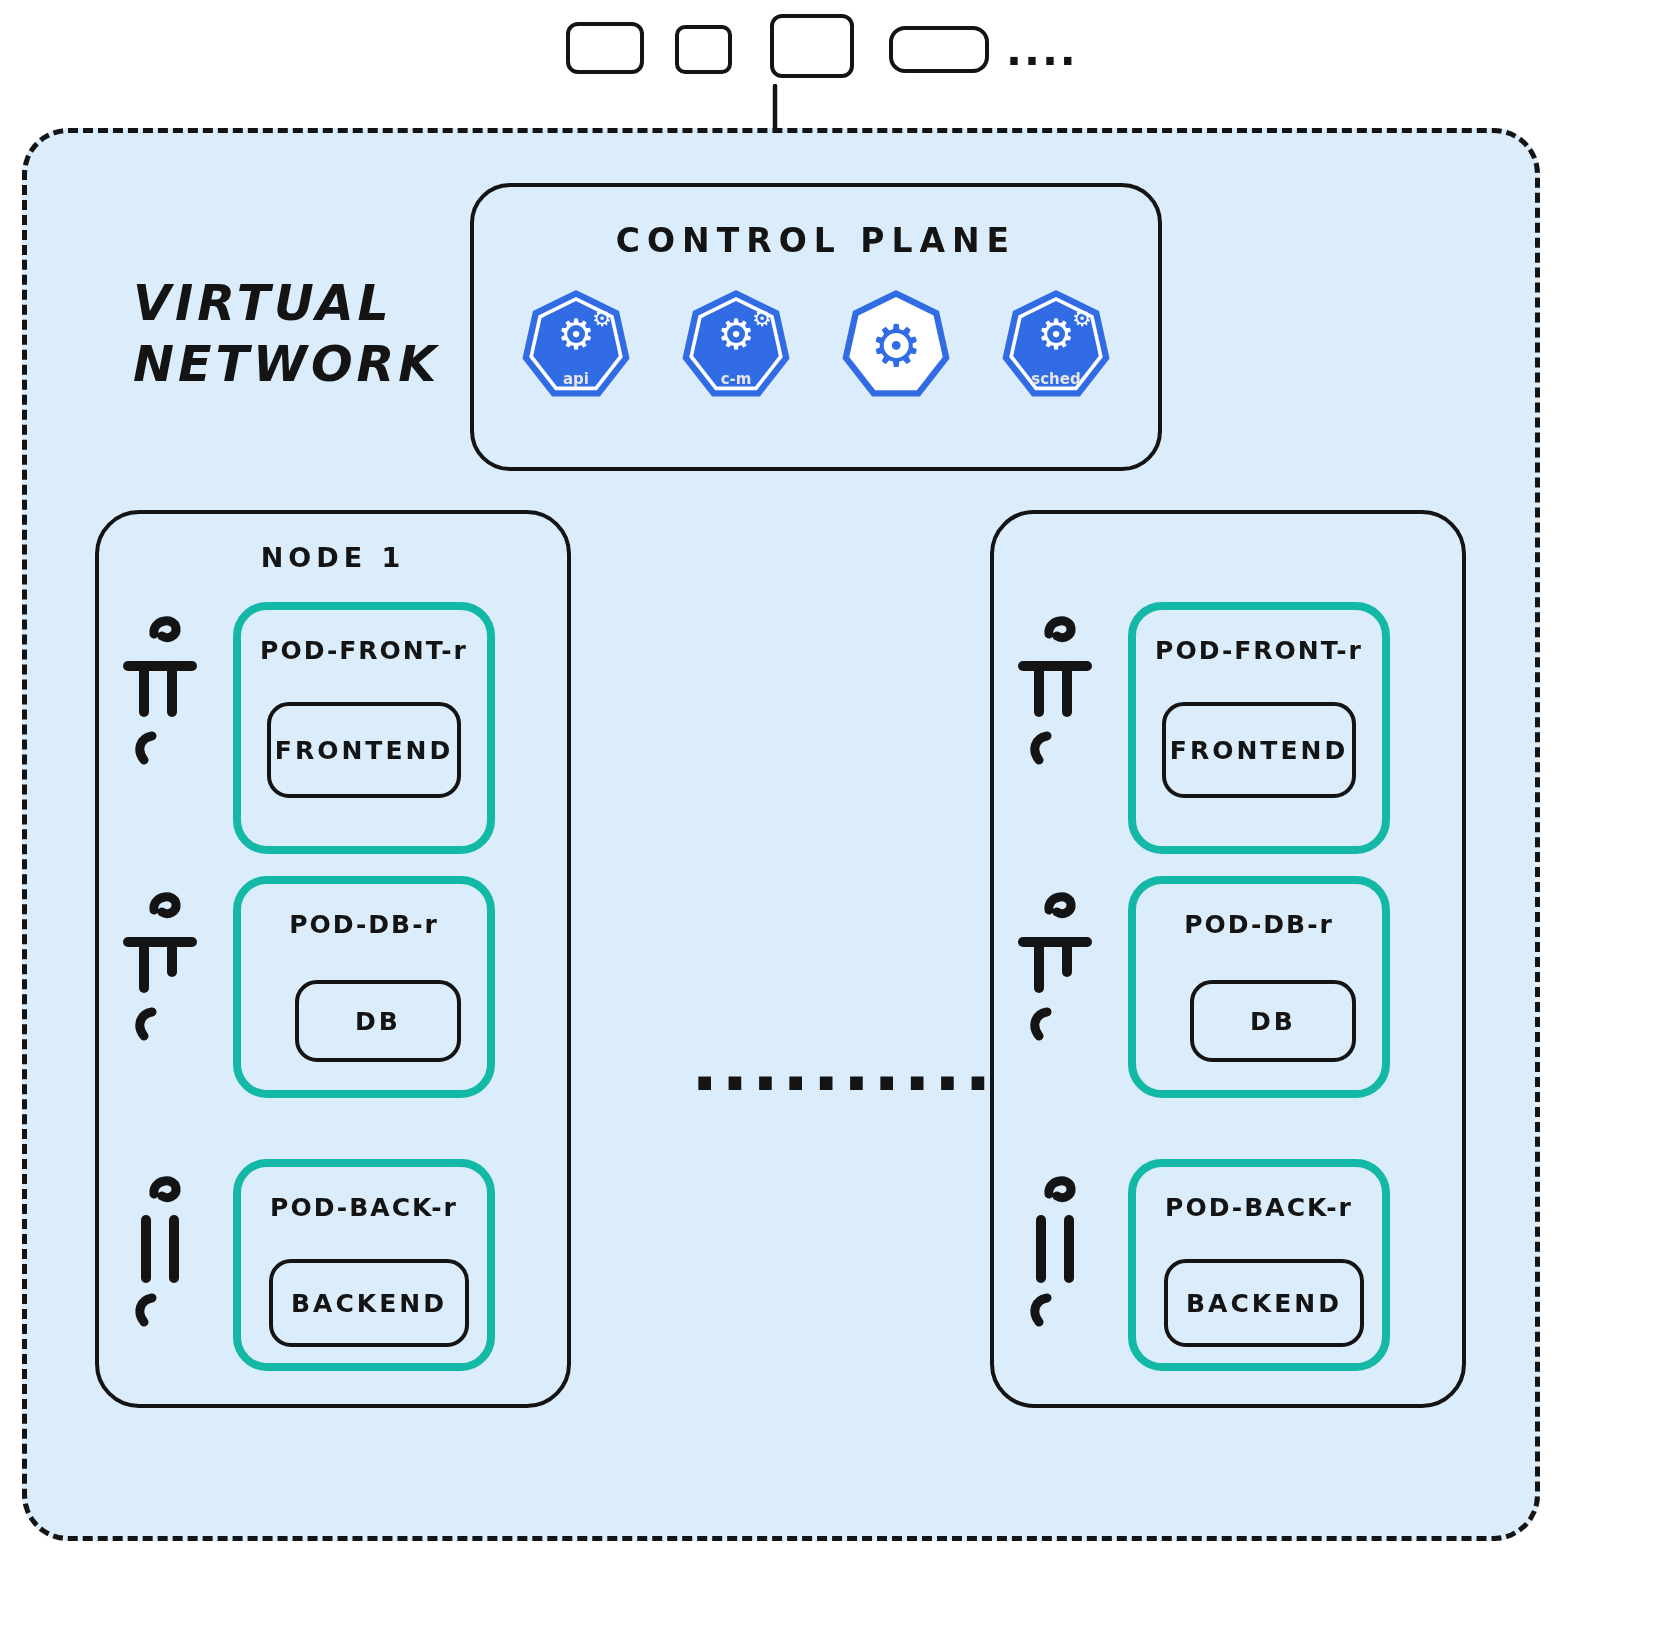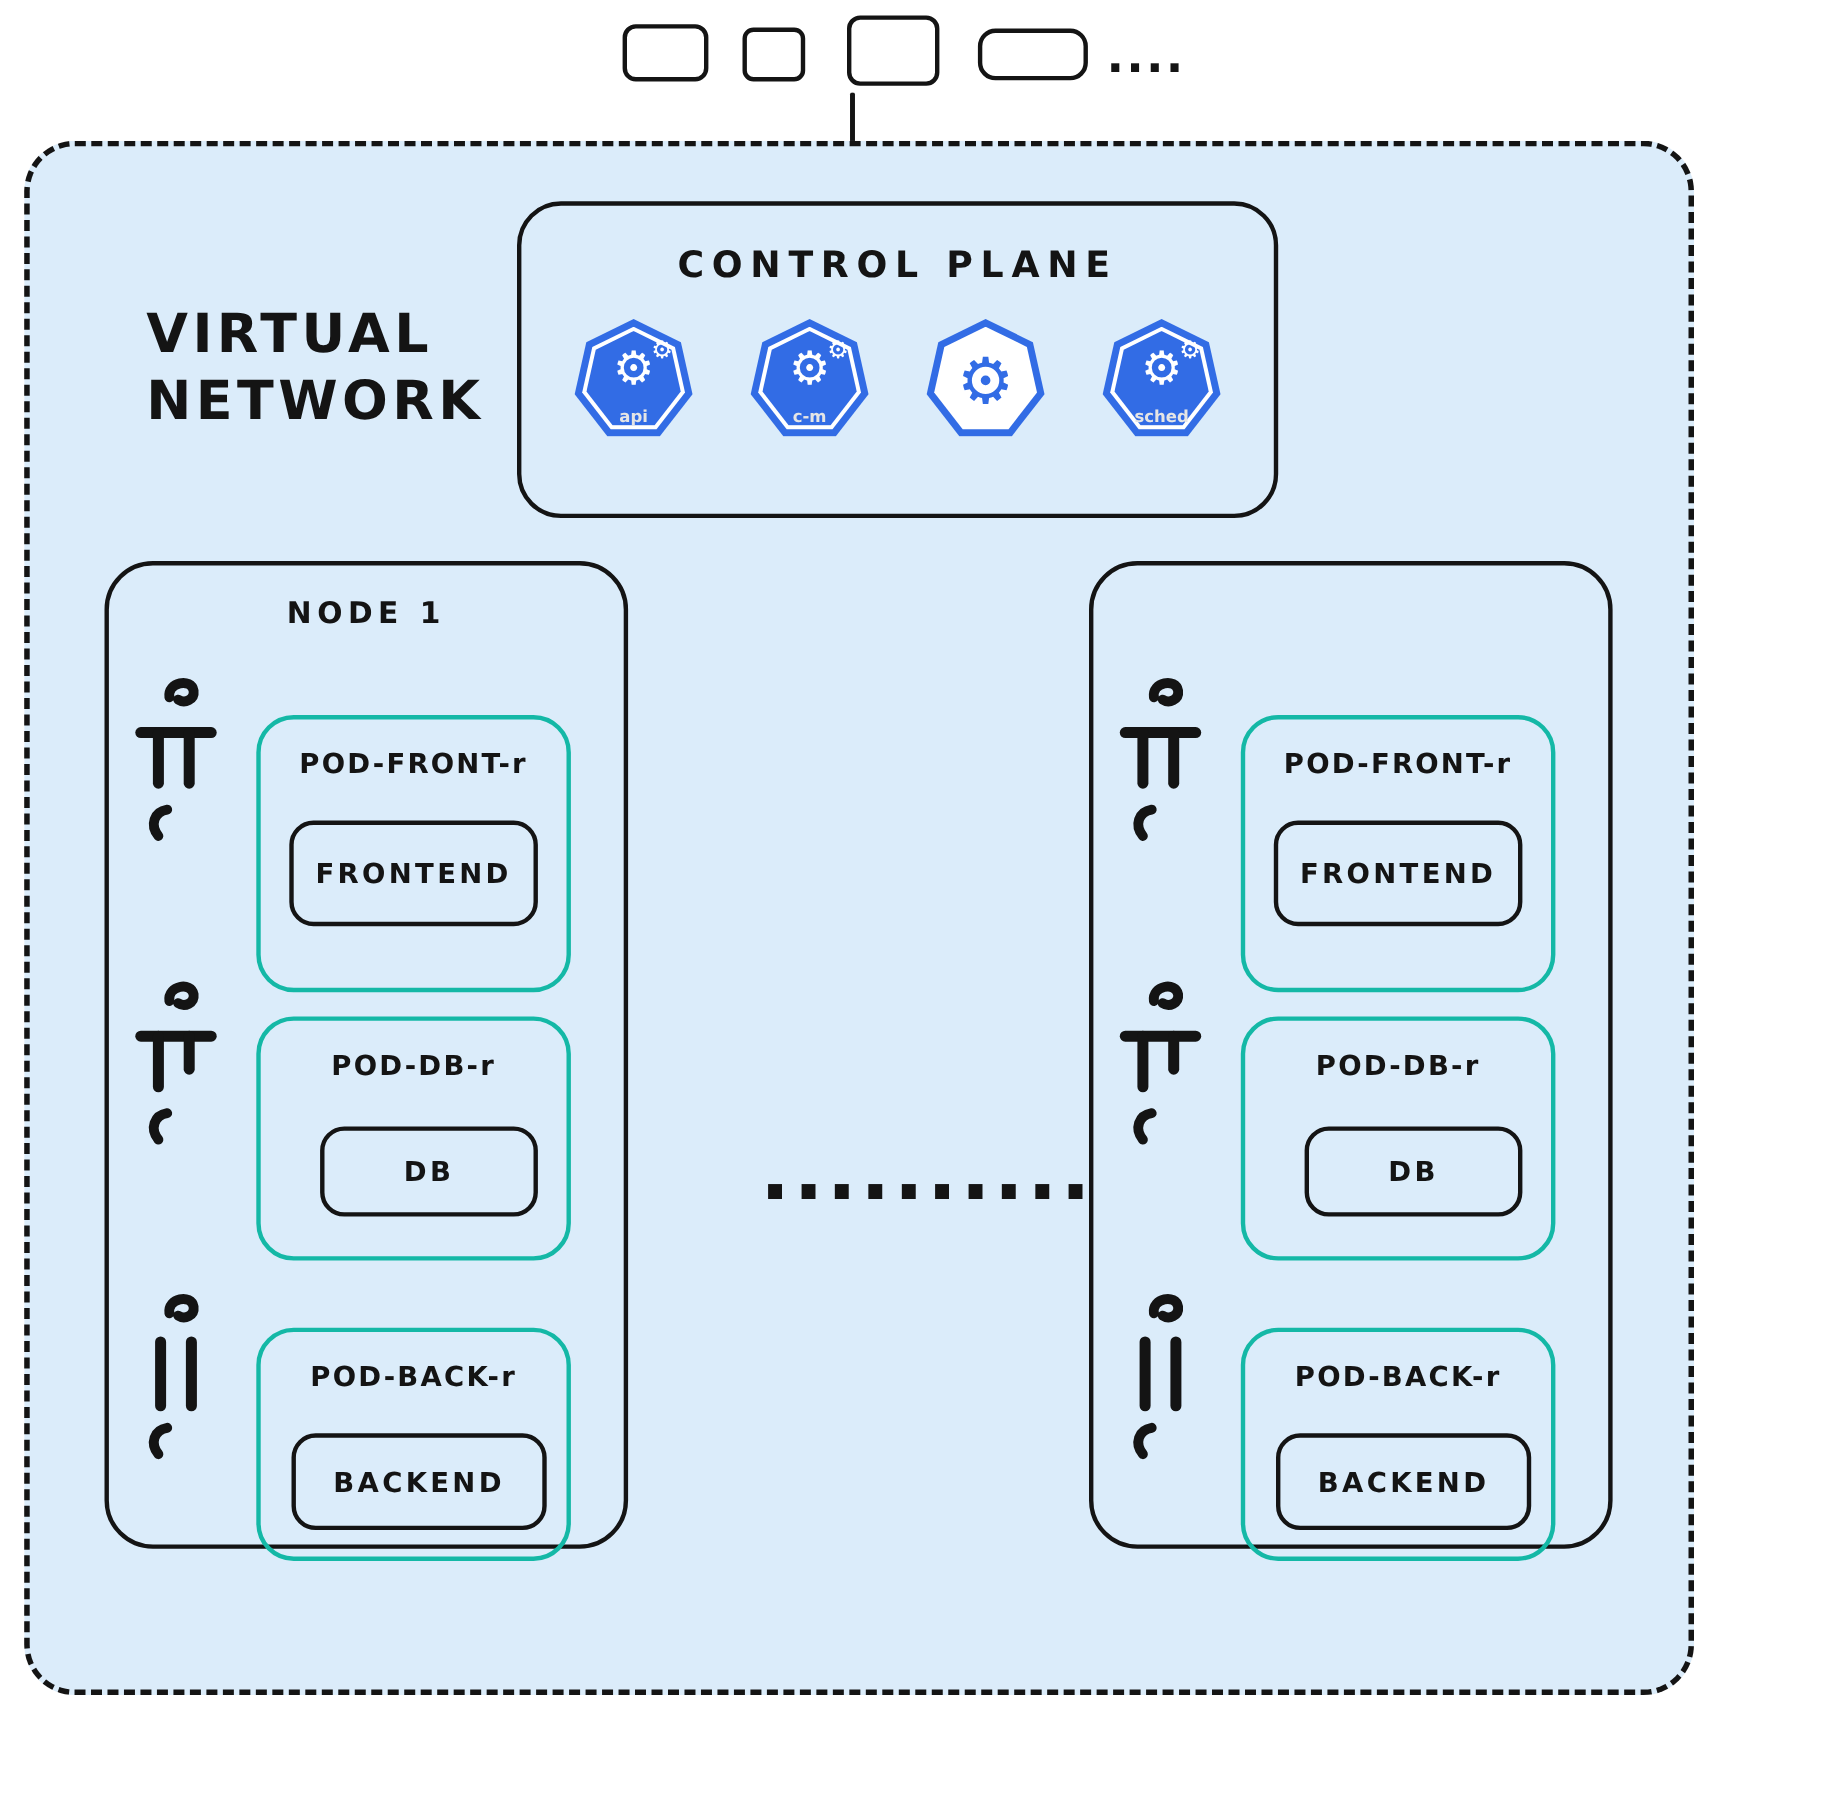--- a/index.html
+++ b/index.html
@@ -13,21 +13,21 @@
   .win3 { left: 770px; top: 14px; width: 84px; height: 64px; }
   .win4 { left: 889px; top: 26px; width: 100px; height: 47px; border-radius: 16px; }
   .win-ellipsis { position: absolute; left: 1006px; top: 26px; font-size: 42px; font-weight: 700; letter-spacing: 2px; }
 
   .down-arrow { position: absolute; left: 756px; top: 84px; }
 
   
   .network { position: absolute; left: 22px; top: 128px; width: 1518px; height: 1413px;
              background: #dbecfa; border: 5px dashed #141414; border-radius: 46px; }
   .network-label { position: absolute; left: 106px; top: 140px; font-size: 49px; font-weight: 700;
-                   letter-spacing: 4px; line-height: 1.25; }
+                   letter-spacing: 4px; line-height: 1.25; font-style: italic; }
 
   
   .control-plane { position: absolute; left: 443px; top: 50px; width: 692px; height: 288px;
                    border: 4px solid #141414; border-radius: 40px; }
   .cp-title { text-align: center; margin-top: 34px; font-size: 33px; font-weight: 700; letter-spacing: 7px; }
   .cp-icons { display: flex; justify-content: center; gap: 50px; margin-top: 30px; }
 
   .hept { position: relative; width: 110px; height: 112px; background: #326ce5;
           clip-path: polygon(50% 0%, 89.1% 18.8%, 98.7% 61.1%, 71.7% 95.1%, 28.3% 95.1%, 1.3% 61.1%, 10.9% 18.8%); }
   .hept-layer { position: absolute; clip-path: polygon(50% 0%, 89.1% 18.8%, 98.7% 61.1%, 71.7% 95.1%, 28.3% 95.1%, 1.3% 61.1%, 10.9% 18.8%); }
@@ -42,21 +42,21 @@
   .hept.inverted .gear-wrap { padding-bottom: 0; }
   .hept.inverted .gear-big { color: #326ce5; font-size: 58px; }
 
   
   .node { position: absolute; top: 377px; width: 476px; height: 898px;
           border: 4px solid #141414; border-radius: 44px; }
   .node-1 { left: 68px; }
   .node-n { left: 963px; }
   .node-title { text-align: center; margin-top: 28px; font-size: 27px; font-weight: 700; letter-spacing: 5px; }
 
-  .pod { position: absolute; left: 134px; width: 286px; border: 4px solid #14b8a6; border-radius: 34px; margin-top: 48px; }
+  .pod { position: absolute; left: 134px; width: 262px; border: 8px solid #14b8a6; border-radius: 34px; }
   .pod-front { top: 88px;  height: 252px; }
   .pod-db    { top: 362px; height: 222px; }
   .pod-back  { top: 645px; height: 212px; }
   .pod-title { text-align: center; margin-top: 26px; font-size: 25px; font-weight: 700; letter-spacing: 2px; }
 
   .container-box { position: absolute; border: 4px solid #141414; border-radius: 22px;
                    display: flex; align-items: center; justify-content: center;
                    font-size: 25px; font-weight: 700; letter-spacing: 3px; }
   .c-frontend { left: 26px; right: 26px; top: 92px; height: 96px; }
   .c-db       { left: 54px; right: 26px; top: 96px; height: 82px; }

